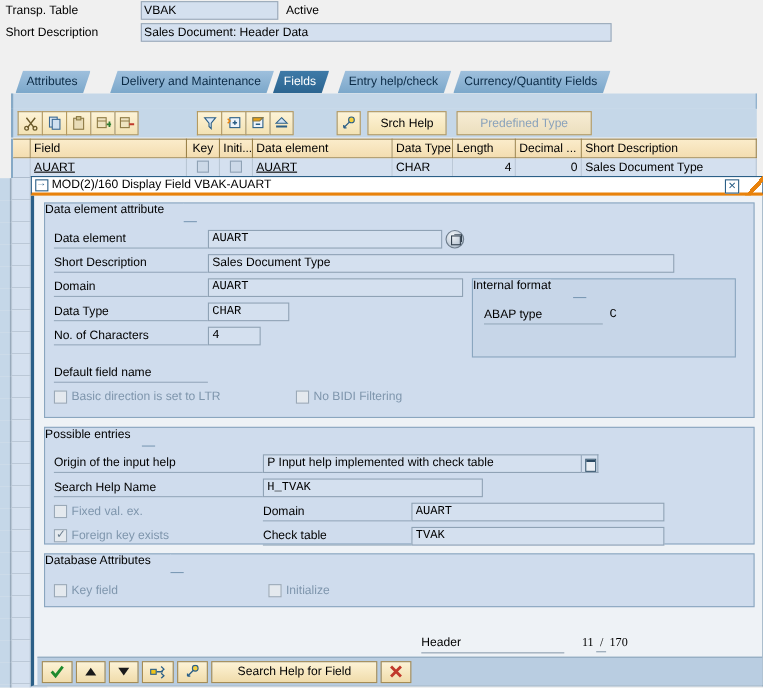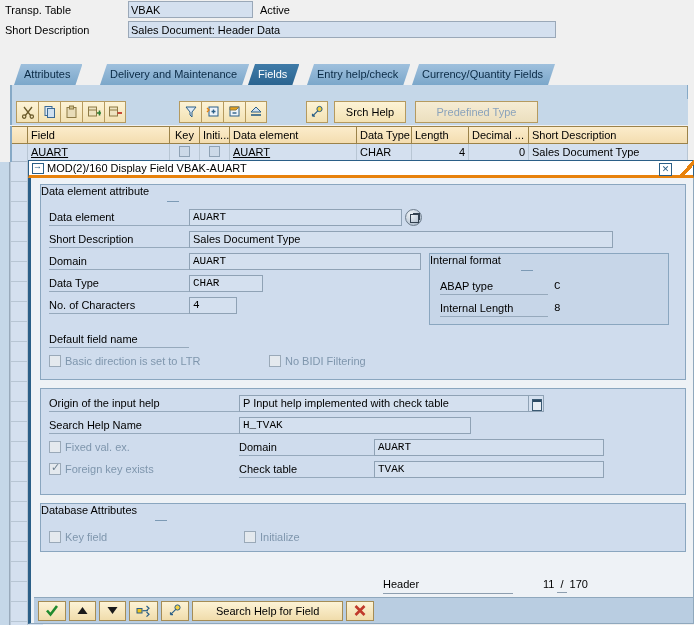--- a/index.html
+++ b/index.html
@@ -176,22 +176,22 @@
   }
   .chk.checked .box:after {
     content: "✓"; position: absolute; left: 1px; top: -3px; font-size: 11px; color: #6d7f90;
   }
   .chk .lbl { color: #7f96ad; }
 
   
   .entry-row { position: absolute; left: 0; right: 0; bottom: 26px; height: 20px; }
   .entry-lbl { position: absolute; left: 352px; top: 0; width: 130px;
                border-bottom: 1px solid #8d9eaf; font-size: 11px; height: 17px; line-height: 15px; }
-  .entry-num { position: absolute; left: 512px; top: 0; font-size: 11px; line-height: 15px;
-               font-family: Liberation Sans, sans-serif; }
+  .entry-num { position: absolute; left: 498px; top: 0; font-size: 11px; line-height: 15px;
+               font-family: Liberation Serif, serif; }
   .entry-sep { display: inline-block; border-bottom: 1px solid #8d9eaf; padding: 0 3px; }
 
   .dlg-footer {
     position: absolute; left: 3px; right: 0; bottom: 0; height: 26px;
     background: #b9cde1; border-top: 1px solid #8fa8bd;
     display: flex; align-items: center; padding-left: 4px; gap: 3px;
   }
   .fbtn {
     height: 20px; min-width: 22px;
     background: linear-gradient(to bottom,#fdf3d6 0%,#f0dcab 100%);
@@ -509,38 +509,37 @@
 
         <div class="gbox" style="position:absolute;left:388px;top:68px;width:240px;height:72px;margin:0;background:#c7d6e8;">
           <div class="legend-wrap">
             <span class="legend" style="background:#c7d6e8;">Internal format</span><span class="legend-slant" style="left:91px;background:linear-gradient(to bottom left, transparent 50%, #c7d6e8 50%);"></span>
           </div>
           <div style="padding:4px 8px 0 10px;">
             <div class="frow">
               <div class="flabel" style="width:108px;">ABAP type</div>
               <div style="font-family:'Liberation Mono',monospace;font-size:11px;margin-left:6px;">C</div>
             </div>
-            <div class="frow">
-              <div class="flabel" style="width:108px;">Internal Length</div>
-              <div style="font-family:'Liberation Mono',monospace;font-size:11px;margin-left:6px;">8</div>
-            </div>
           </div>
         </div>
       </div>
 
       <div class="gbox" style="height:107px;">
+        <div class="legend-wrap">
+          <span class="legend">Possible entries</span><span class="legend-slant" style="left:88px;"></span>
+        </div>
         <div class="gbox-inner">
           <div class="frow">
             <div class="flabel" style="width:190px;">Origin of the input help</div>
             <input class="fi" style="width: 290px;" readonly="" value="P Input help implemented with check table">
             <span class="drop-btn"></span>
           </div>
           <div class="frow">
             <div class="flabel" style="width:190px;">Search Help Name</div>
-            <input class="fi mono" style="width: 232px;" readonly="" value="H_TVAK">
+            <input class="fi mono" style="width: 200px;" readonly="" value="H_TVAK">
           </div>
           <div class="frow">
             <span class="chk" style="width:190px;">
               <span class="box"></span>
               <span class="lbl">Fixed val. ex.</span>
             </span>
             <div class="flabel" style="width:135px;">Domain</div>
             <input class="fi mono" style="width: 230px;" readonly="" value="AUART">
           </div>
           <div class="frow">

